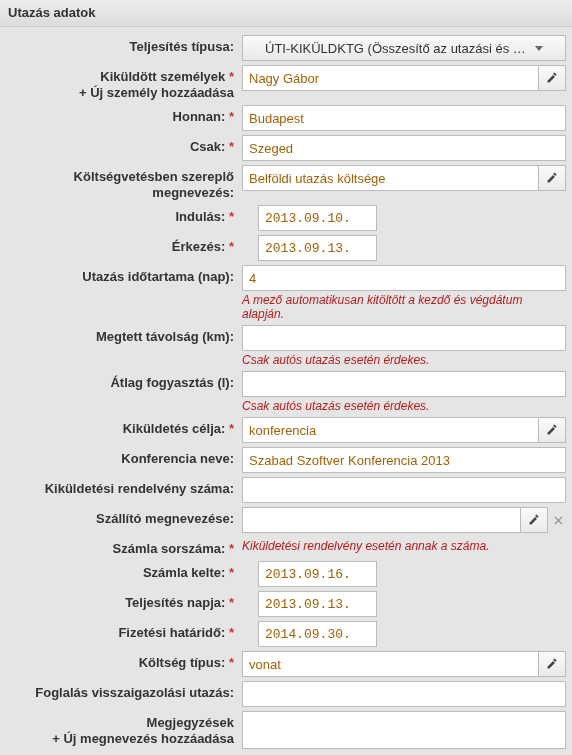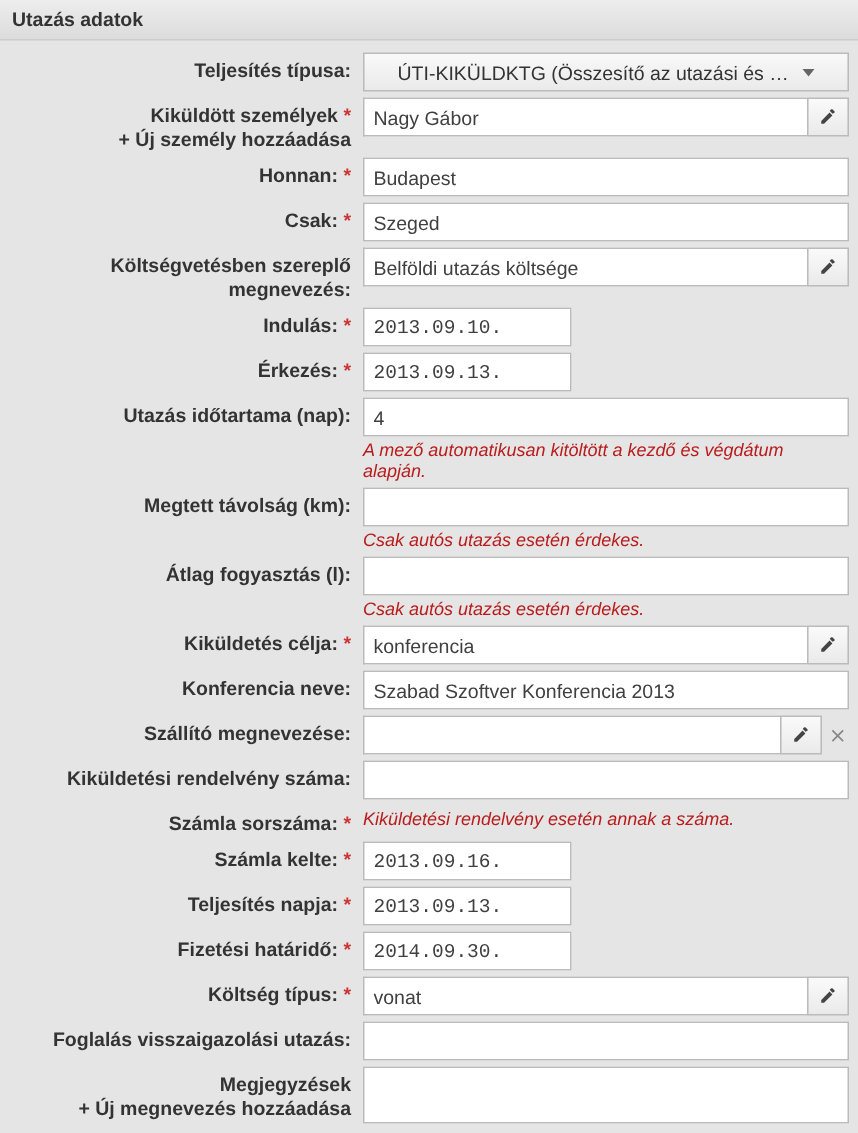--- a/index.html
+++ b/index.html
@@ -53,27 +53,27 @@
   .field-line {
     display: flex;
     align-items: stretch;
     width: 100%;
   }
   .input {
     border: 1px solid #bbb;
     padding: 0 6px;
     font-family: Arial, sans-serif;
     font-size: 13px;
-    color: #404040;
+    color: #a16207;
     background: #fff;
     height: 26px;
   }
   .input.full { width: 100%; }
   .input.mono { font-family: "Courier New", monospace; font-size: 13px; }
-  .input.date { width: 139px; }
+  .input.date { width: 119px; margin-left: 16px; }
   .input.withbtn { border-right: none; }
   .select {
     border: 1px solid #bbb;
     padding: 4px 22px;
     font-size: 13px;
     background: linear-gradient(#f9f9f9, #eaeaea);
     height: 26px;
     width: 100%;
     display: flex;
     align-items: center;
@@ -272,48 +272,48 @@
     <div class="row">
       <div class="label-col">Konferencia neve:</div>
       <div class="field-col">
           <div class="field-line">
         <input class="input full" value="Szabad Szoftver Konferencia 2013" style="">
       </div>
         </div>
     </div>
 
     <div class="row">
+      <div class="label-col">Kiküldetési rendelvény száma:</div>
+      <div class="field-col">
+          <div class="field-line">
+        <input class="input full" style="">
+      </div>
+        </div>
+    </div>
+
+    <div class="row">
       <div class="label-col">Szállító megnevezése:</div>
       <div class="field-col">
           <div class="field-line">
         <input class="input full withbtn" style="">
         <div class="iconbtn">
           <svg viewBox="0 0 16 16">
                 <path fill="currentColor" d="M2 11.5V14h2.5l7.4-7.4-2.5-2.5L2 11.5zM13.7 4.3c.4-.4.4-1 0-1.4l-1.6-1.6c-.4-.4-1-.4-1.4 0L9.5 2.5 12 5l1.7-.7z"></path>
               </svg>
         </div>
         <div class="trail-x">
           <svg viewBox="0 0 10 10" width="9" height="9">
                 <path stroke="currentColor" stroke-width="1.3" d="M1 1 L9 9 M9 1 L1 9"></path>
               </svg>
         </div>
       </div>
         </div>
     </div>
 
     <div class="row">
-      <div class="label-col">Kiküldetési rendelvény száma:</div>
-      <div class="field-col">
-          <div class="field-line">
-        <input class="input full" style="">
-      </div>
-        </div>
-    </div>
-
-    <div class="row">
       <div class="label-col">
         <span>Számla sorszáma:</span> <span class="req">*</span>
       </div>
       <div class="field-col">
         <div class="hint">Kiküldetési rendelvény esetén annak a száma.</div>
       </div>
     </div>
 
     <div class="row">
       <div class="label-col">

